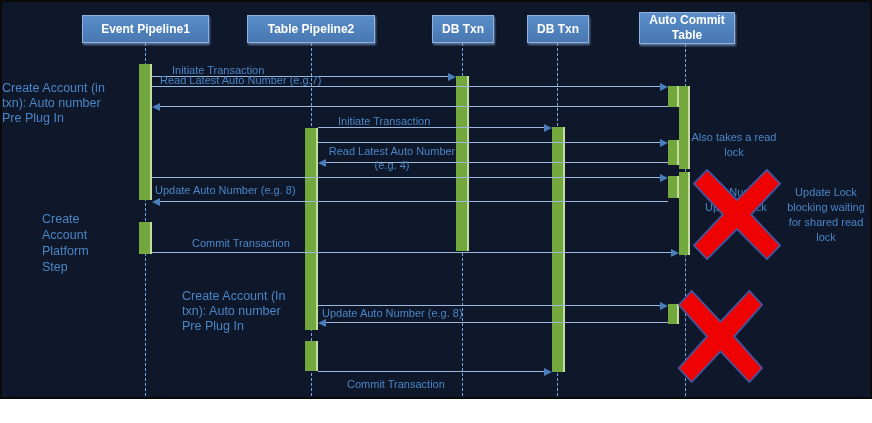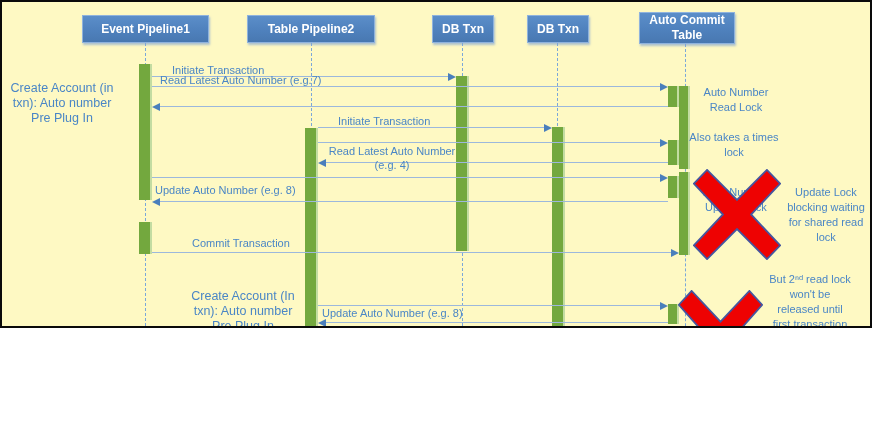--- a/index.html
+++ b/index.html
@@ -1,21 +1,21 @@
 <!DOCTYPE html>
 <html><head>
 <meta charset="utf-8">
 <style>
   html,body{margin:0;padding:0;background:#fff;}
   .frame{
     position:relative;
-    width:872px;height:328px;
+    width:872px;height:399px;
     box-sizing:border-box;
     border:2px solid #0a0a0a;
-    background:#fef9c3;
+    background:#0f172a;
     font-family:"Liberation Sans", sans-serif;
     overflow:hidden;
   }
   
   .hbox{
     position:absolute;
     background:linear-gradient(180deg,#5b8ec9 0%,#4f81bd 55%,#4878b1 100%);
     border:1px solid #8fb3dd;
     box-shadow:1px 2px 2px rgba(130,165,210,.65);
     color:#fff;font-weight:bold;font-size:12px;line-height:14px;
@@ -36,21 +36,21 @@
     box-sizing:border-box;
     z-index:2;
   }
   .bar.narrow{width:11px;}
   
   .line{position:absolute;height:0;border-top:1px solid #9cb8dc;z-index:3;}
   .arr-r{position:absolute;width:0;height:0;border-top:4px solid transparent;border-bottom:4px solid transparent;border-left:8px solid #4a7fbc;z-index:3;}
   .arr-l{position:absolute;width:0;height:0;border-top:4px solid transparent;border-bottom:4px solid transparent;border-right:8px solid #4a7fbc;z-index:3;}
   
   .msg-label{position:absolute;font-size:11px;color:#4a86c6;white-space:pre-line;z-index:4;}
-  .step{position:absolute;font-size:12.5px;line-height:15px;color:#4a86c6;text-align:center;white-space:pre-line;z-index:4;}
+  .step{position:absolute;font-size:12.5px;line-height:15px;color:#4a86c6;text-align:left;white-space:pre-line;z-index:4;}
   .note{position:absolute;font-size:11px;line-height:15px;color:#4a86c6;text-align:center;white-space:pre-line;z-index:4;}
   .cross{position:absolute;z-index:6;}
 </style>
 </head>
 <body>
 
 <div class="frame">
 
   <div class="hbox" style="left:80px;top:13px;width:127px;height:28px">
     <span>Event Pipeline1</span>
@@ -128,42 +128,36 @@
   <div class="arr-l" style="left:316px;top:317px"></div>
   <div class="msg-label" style="left:320px;top:305px">Update Auto Number (e.g. 8)</div>
 
   <div class="line" style="left:316px;top:369px;width:226px"></div>
   <div class="arr-r" style="left:542px;top:366px"></div>
   <div class="msg-label" style="left:345px;top:376px">Commit Transaction</div>
 
   <div class="step" style="left:0px;top:79px;width:120px">Create Account (in
 txn): Auto number
 Pre Plug In</div>
+  <div class="step" style="left:40px;top:209px;width:84px;line-height:16px">Create
+Account
+Platform
+Step</div>
   <div class="step" style="left:180px;top:287px;width:122px">Create Account (In
 txn): Auto number
 Pre Plug In</div>
 
-  <div class="note" style="left:688px;top:83px;width:92px">Auto Number
-Read Lock</div>
-  <div class="note" style="left:680px;top:128px;width:104px">Also takes a times
+  <div class="note" style="left:680px;top:128px;width:104px">Also takes a read
 lock</div>
   <div class="note" style="left:688px;top:183px;width:92px">Auto Number
 Update Lock</div>
   <div class="note" style="left:776px;top:183px;width:96px">Update Lock
 blocking waiting
 for shared read
 lock</div>
-  <div class="note" style="left:758px;top:270px;width:100px">But 2ⁿᵈ read lock
-won't be
-released until
-first transaction
-either times out,
-errors or
-complete.....
-deadlock</div>
 
   <svg class="cross" style="left:691px;top:167px" width="88" height="91" viewBox="0 0 100 100" preserveAspectRatio="none">
     <polygon points="16,1 50,34 84,1 99,16 66,50 99,84 84,99 50,66 16,99 1,84 34,50 1,16" fill="#ee0202" stroke="#4456a0" stroke-width="2"></polygon>
   </svg>
   <svg class="cross" style="left:676px;top:288px" width="85" height="93" viewBox="0 0 100 100" preserveAspectRatio="none">
     <polygon points="16,1 50,34 84,1 99,16 66,50 99,84 84,99 50,66 16,99 1,84 34,50 1,16" fill="#ee0202" stroke="#4456a0" stroke-width="2"></polygon>
   </svg>
 
 </div>
 

